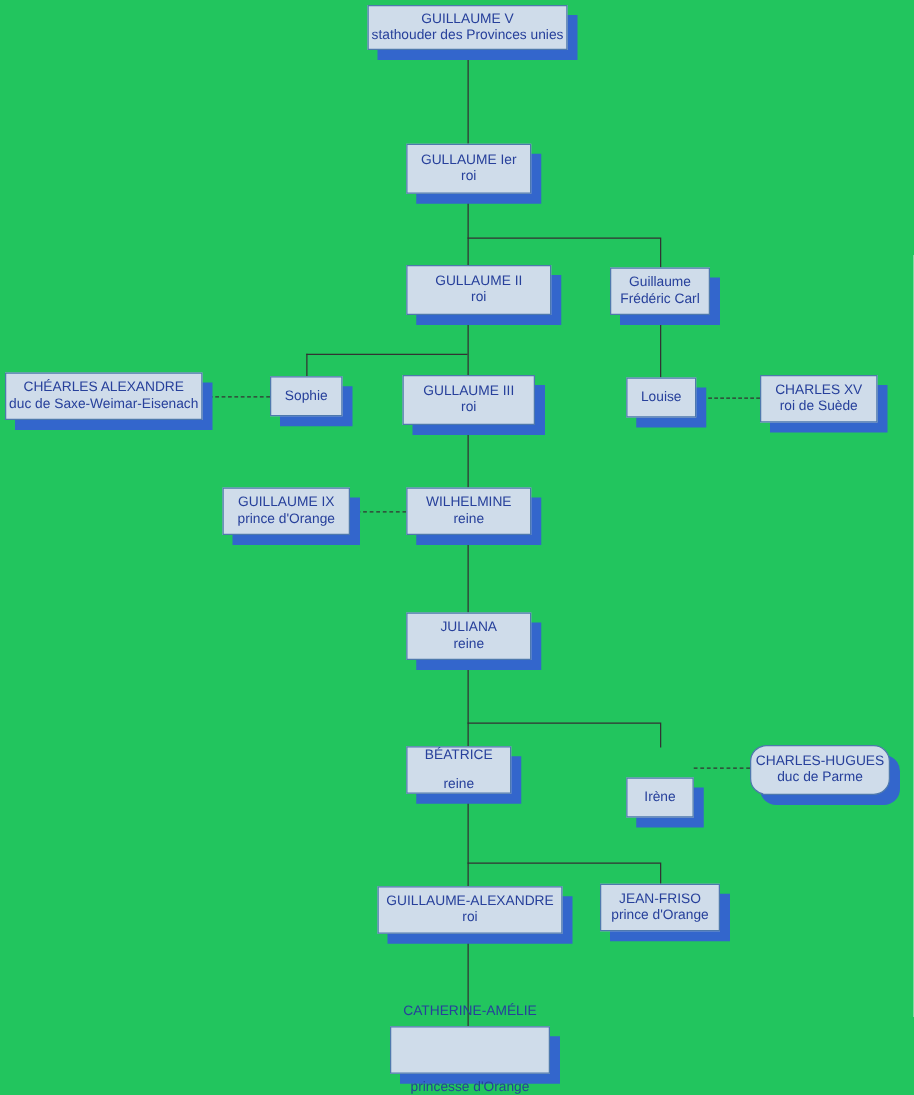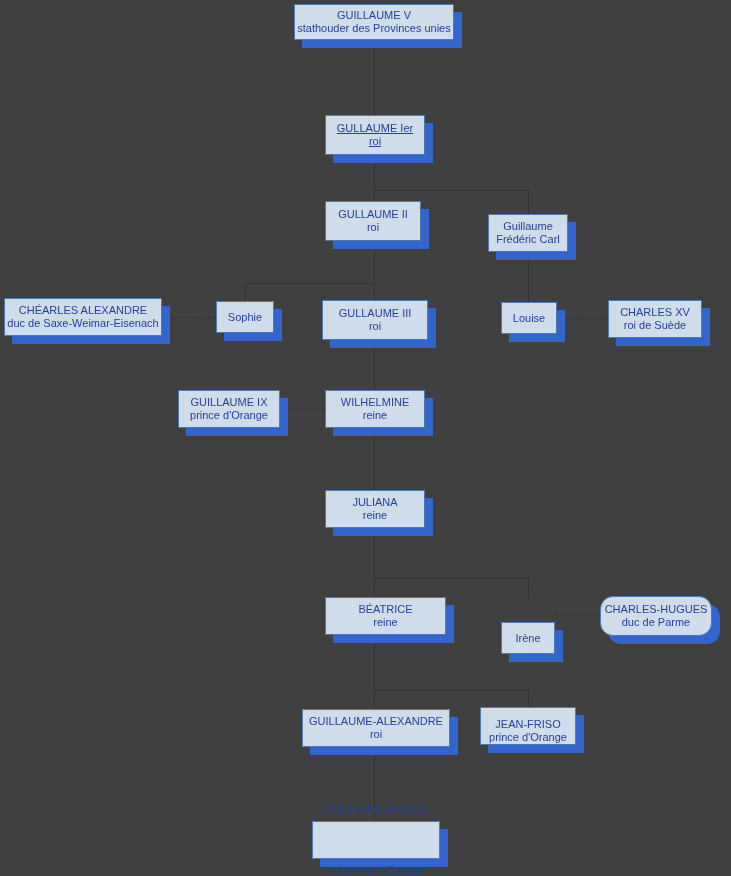--- a/index.html
+++ b/index.html
@@ -3,21 +3,21 @@
 <meta charset="utf-8">
 <style>
   * { margin:0; padding:0; box-sizing:border-box; }
   html,body { background:#ffffff; }
   body { font-family:"Liberation Sans", sans-serif; }
 
   .canvas {
     position:relative;
     width:731px;
     height:876px;
-    background:#404040;
+    background:#22c55e;
     overflow:hidden;
   }
 
   
   .node {
     position:absolute;
     background:#cfdcea;
     border:1px solid #4e79ad;
     box-shadow:8px 8px 0 0 #3366cc;
     display:flex;
@@ -33,36 +33,36 @@
   .node .line1, .node .line2 { display:block; }
 
   
   .conn { position:absolute; }
   .conn.v { width:1px; background:#333333; }
   .conn.h { height:1px; background:#333333; }
   .conn.d { height:0; border-top:1px dashed #333333; }
 
   
   #guillaume_v          { left:294px; top:4px;   width:160px; height:36px; }
-  #guillaume_1er        { left:325px; top:115px; width:100px; height:40px;text-decoration:underline; }
-  #guillaume_ii         { left:325px; top:201px; width:96px; height:40px; }
+  #guillaume_1er        { left:325px; top:115px; width:100px; height:40px; }
+  #guillaume_ii         { left:325px; top:212px; width:116px; height:40px; }
   #guillaume_frederic_carl { left:488px; top:214px; width:80px; height:38px; }
   #chearles_alexandre   { left:4px;   top:298px; width:158px; height:38px; }
   #sophie               { left:216px; top:301px; width:58px;  height:32px; }
   #guillaume_iii        { left:322px; top:300px; width:106px; height:40px; }
   #louise               { left:501px; top:302px; width:56px;  height:32px; }
   #charles_xv           { left:608px; top:300px; width:94px;  height:38px; }
   #guillaume_ix         { left:178px; top:390px; width:102px; height:38px; }
   #wilhelmine           { left:325px; top:390px; width:100px; height:38px; }
   #juliana              { left:325px; top:490px; width:100px; height:38px; }
-  #beatrice             { left:325px; top:597px; width:121px; height:38px; }
+  #beatrice             { left:325px; top:597px; width:84px; height:38px;justify-content:space-between; }
   #irene                { left:501px; top:598px; width:54px;  height:32px;margin-top:24px; }
   #charles_hugues       { left:600px; top:596px; width:112px; height:40px;border-radius:13px; }
   #guillaume_alexandre  { left:302px; top:709px; width:148px; height:38px; }
-  #jean_friso           { left:480px; top:707px; width:96px;  height:38px;justify-content:flex-end; }
+  #jean_friso           { left:480px; top:707px; width:96px;  height:38px; }
   #catherine_amelie     { left:312px; top:821px; width:128px; height:38px;gap:48px; }
 </style>
 </head>
 <body>
 
 <div class="canvas">
 
   <div class="conn v" style="left:374px;top:40px;height:75px"></div>
   <div class="conn v" style="left:374px;top:155px;height:57px"></div>
   <div class="conn h" style="left:374px;top:190px;width:154px"></div>

